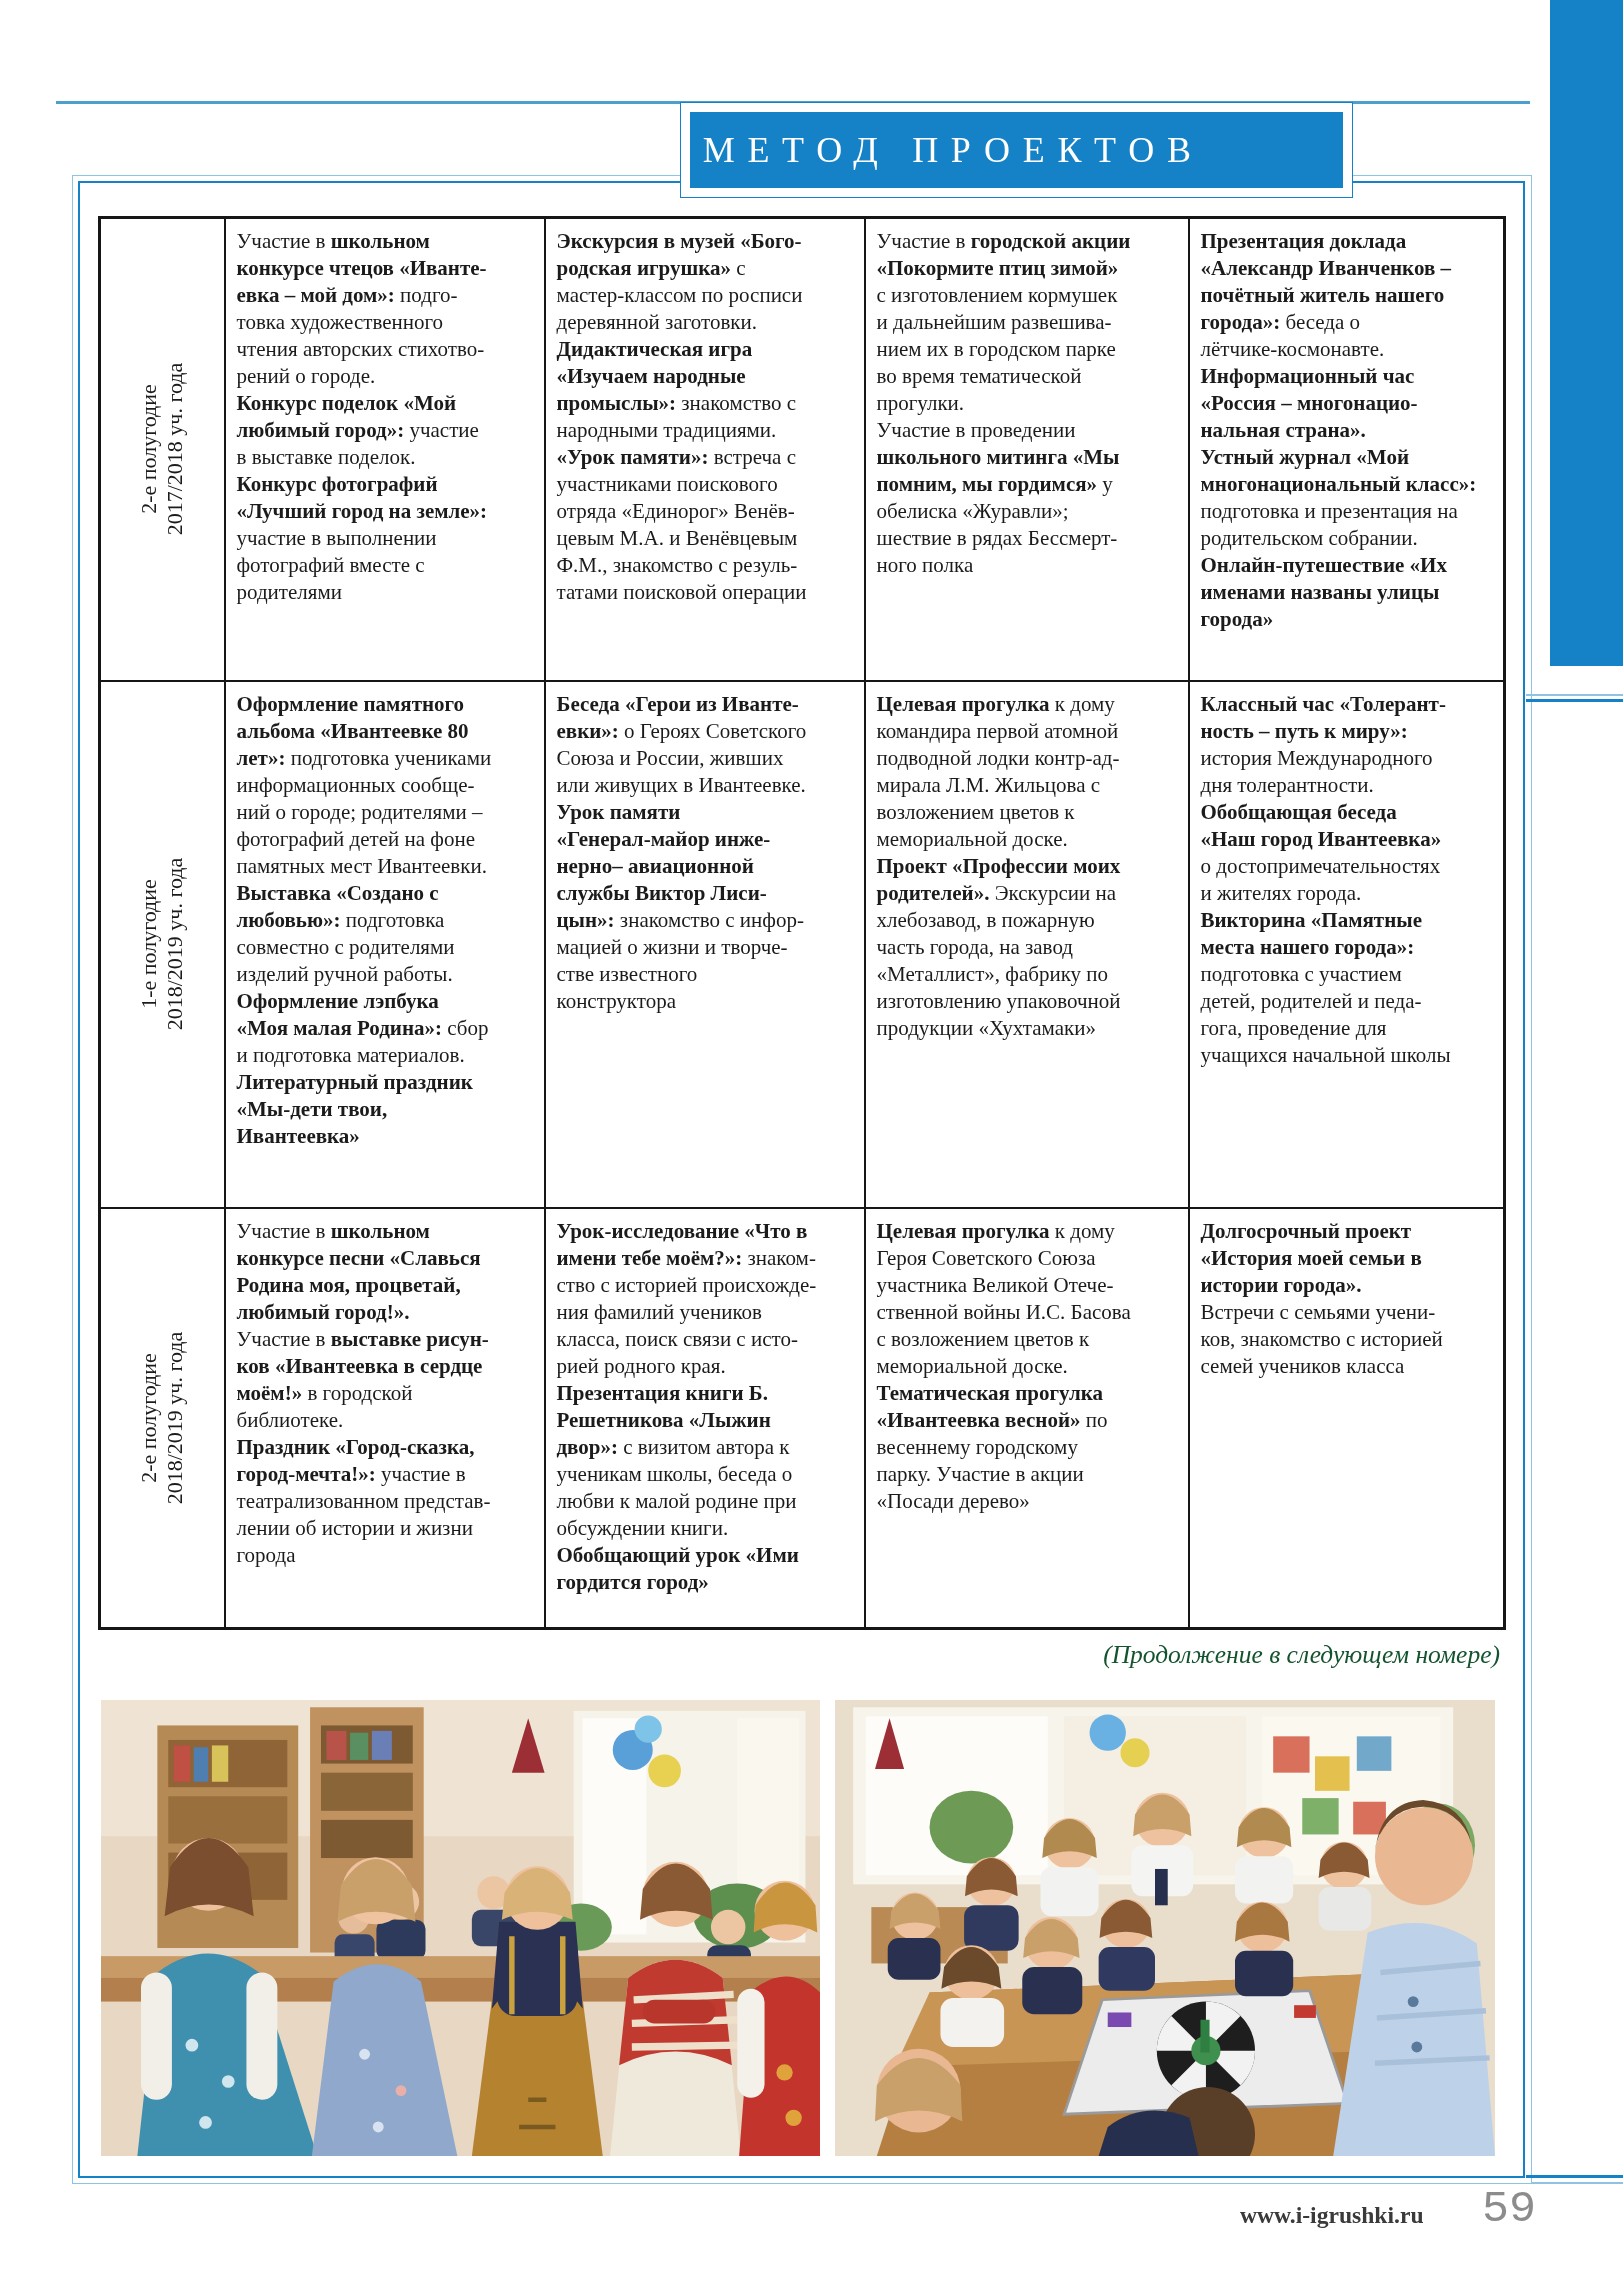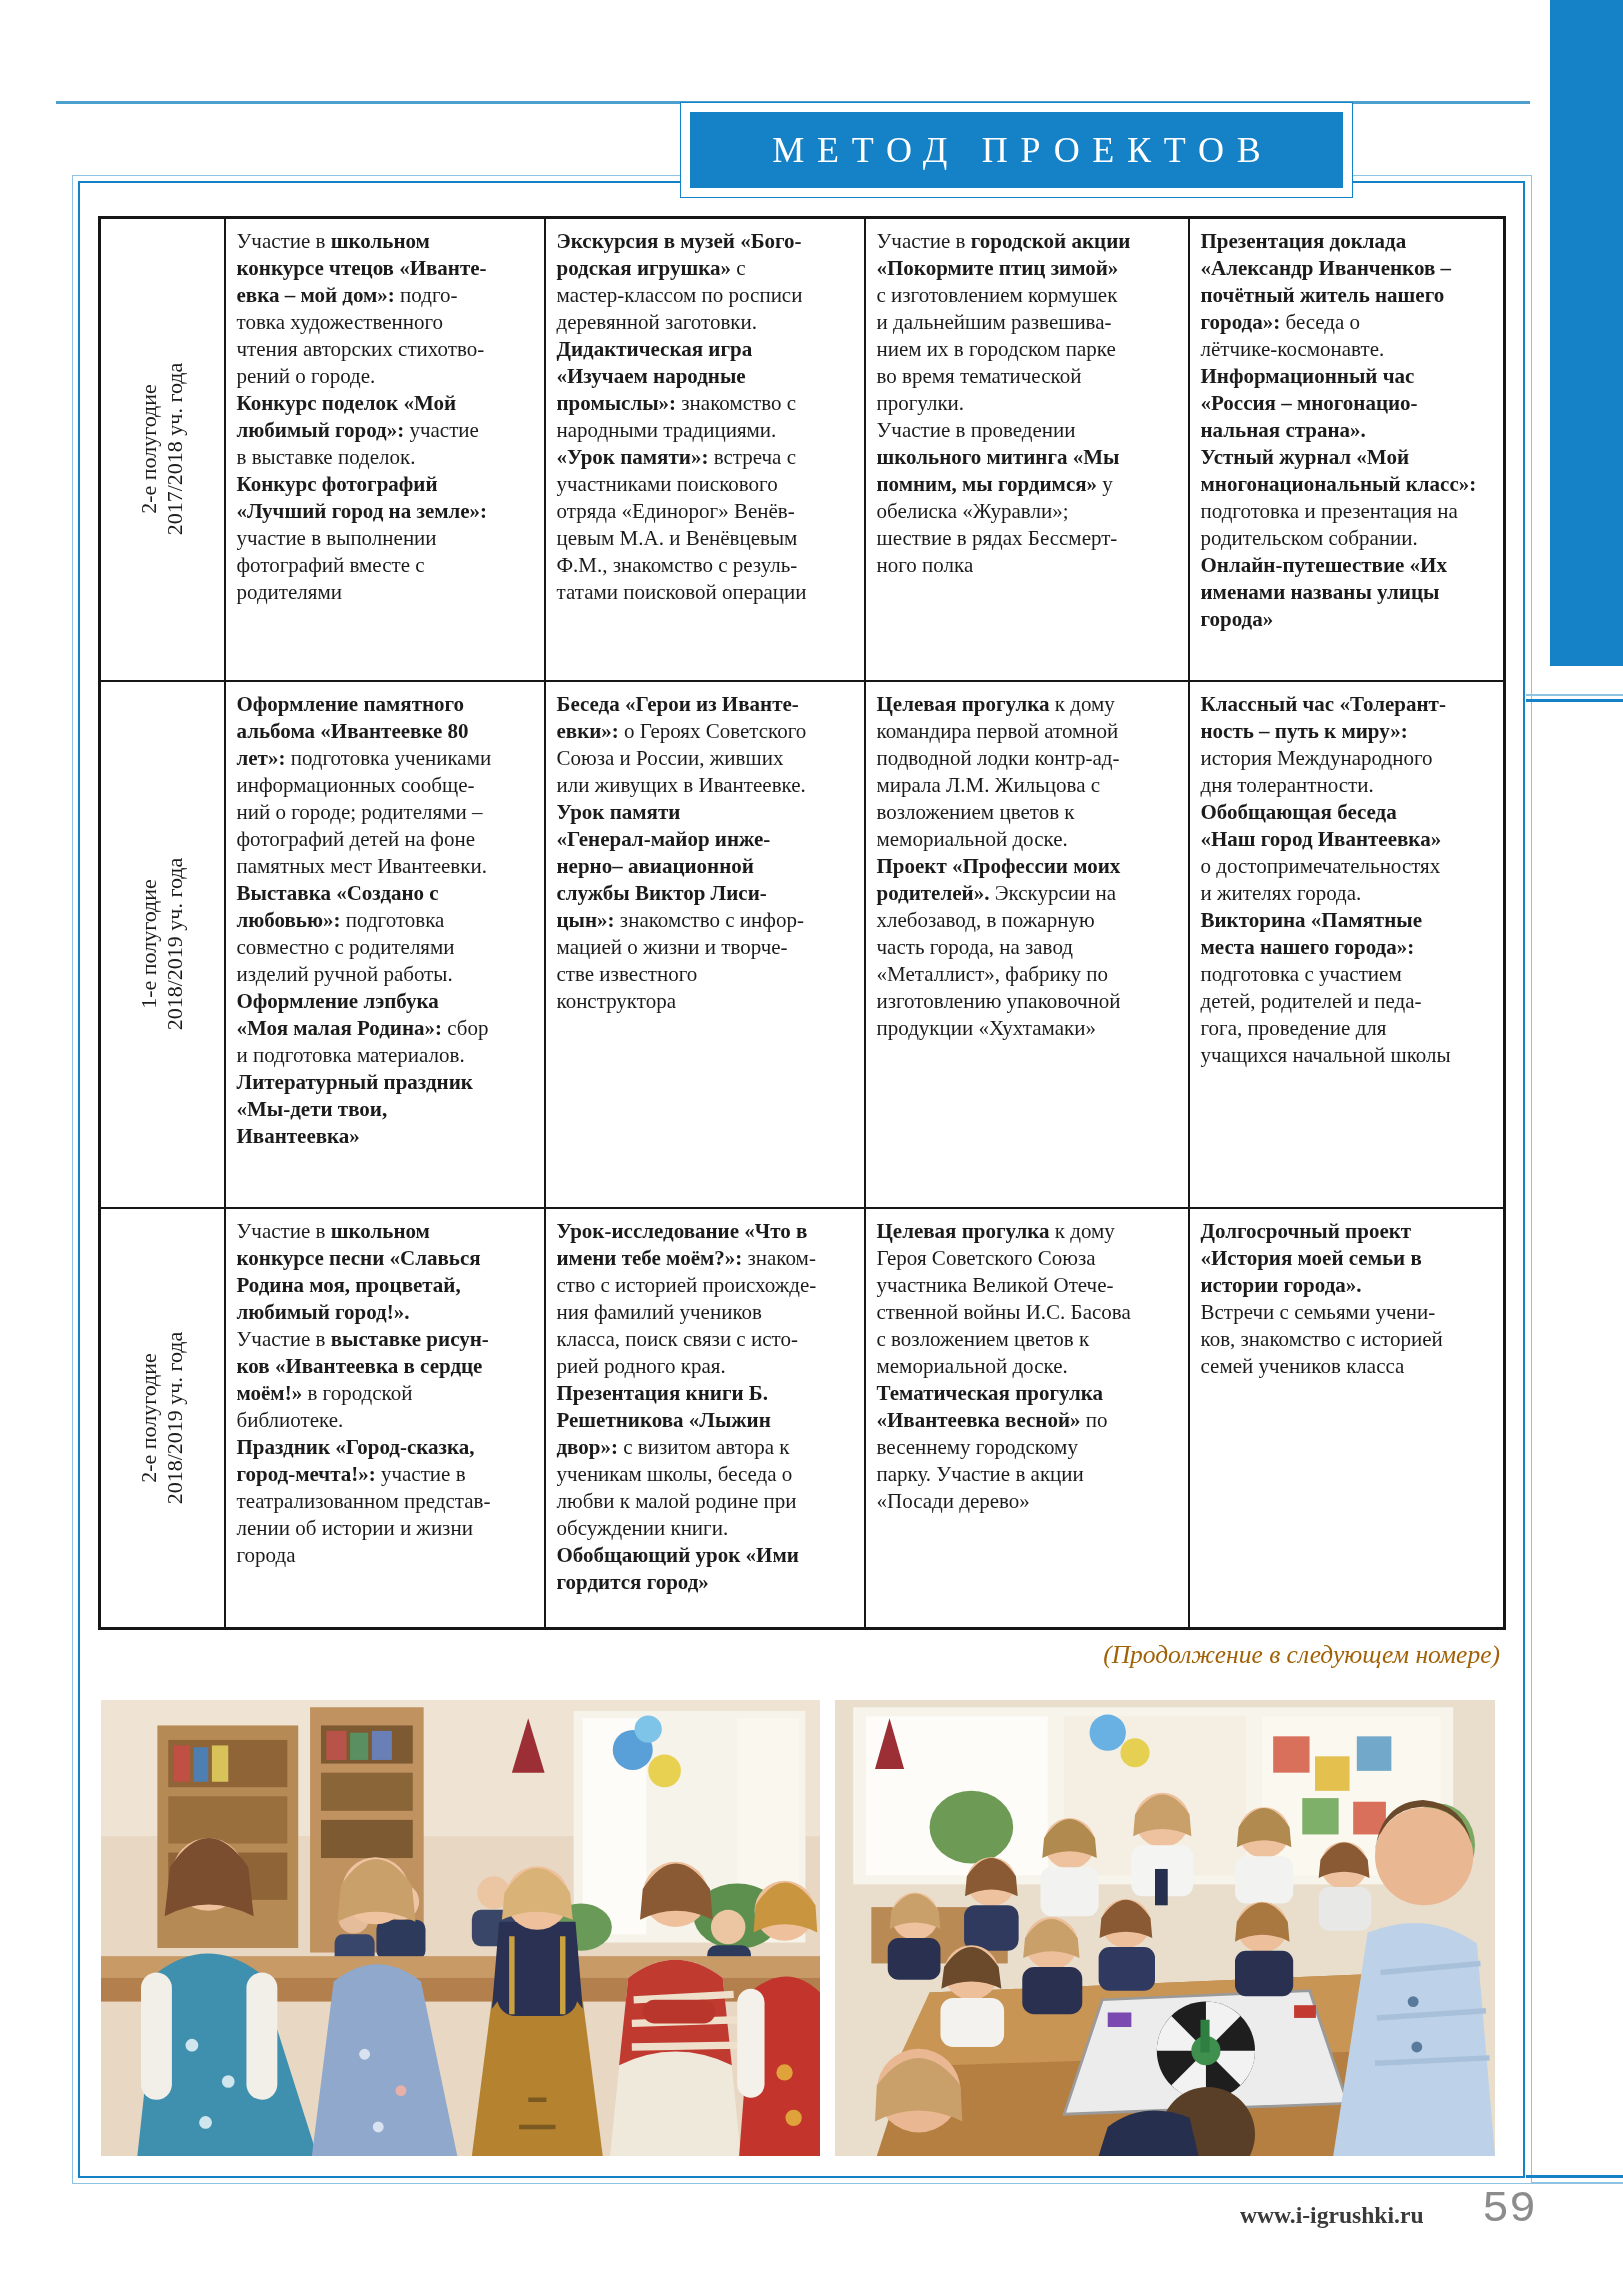--- a/index.html
+++ b/index.html
@@ -19,35 +19,35 @@
   .frame-light{left:72px;top:175px;width:1460px;height:2009px;border-width:1.8px;border-color:var(--accent_light,#8fc3e4);}
   .frame-dark{left:78px;top:181px;width:1447px;height:1997px;border-width:2.7px;border-color:var(--accent,#1581c6);}
   .band-rule-a{left:1526px;top:694px;width:98px;height:1.8px;background:var(--accent_light,#8fc3e4);}
   .band-rule-b{left:1526px;top:699px;width:98px;height:2.7px;background:var(--accent,#1581c6);}
   .ext-dark{left:1526px;top:2175px;width:98px;height:2.7px;background:var(--accent,#1581c6);}
   .ext-light{left:1532px;top:2182px;width:92px;height:1.8px;background:var(--accent_light,#8fc3e4);}
 
   
   .hbox{left:680px;top:102px;width:673px;height:96px;border:1.8px solid var(--accent,#1581c6);background:#fff;}
   .hbox-fill{position:absolute;left:9px;top:9px;right:9px;bottom:9px;background:var(--accent,#1581c6);
-    display:flex;align-items:center;justify-content:center;}
+    display:flex;align-items:center;}
   .hbox-fill span{color:#ffffff;font-size:36px;letter-spacing:12.7px;padding-left:12.7px;white-space:nowrap;}
 
   
   table.grid{left:98px;top:216px;width:1406px;height:1411px;position:absolute;
     border-collapse:collapse;table-layout:fixed;border:3.6px solid #161616;}
   table.grid td{border:2.7px solid #161616;vertical-align:top;overflow:hidden;margin-left:41px;}
   tr.r1{height:463px;} tr.r2{height:527px;} tr.r3{height:421px;}
   td.cell{padding:9px 9px 5.5px 11px;font-size:21px;line-height:27px;white-space:pre-line;}
   td.cell .bd{font-weight:bold;}
   td.lbl{position:relative;padding:0;}
   .rot{position:absolute;left:50%;top:50%;transform:translate(-50%,-50%) rotate(-90deg);
     text-align:center;font-size:22px;line-height:26px;white-space:nowrap;}
 
-  .cont{right:124px;top:1640px;font-style:italic;font-size:25.5px;color:#a16207;}
+  .cont{right:124px;top:1640px;font-style:italic;font-size:25.5px;color:#14532d;}
 
   
   .photo{overflow:hidden;background:#e8dcc9;}
   .photo svg{display:block;width:100%;height:100%;}
   .photo-left{left:101px;top:1700px;width:719px;height:456px;}
   .photo-right{left:835px;top:1700px;width:660px;height:456px;}
 
   
   .site{left:1240px;top:2202px;font-size:23.6px;color:#3a3a3a;font-weight:bold;}
   .pagenum{left:1482px;top:2184px;font-size:45px;color:#8c8c8c;font-family:Liberation Mono, monospace;}

